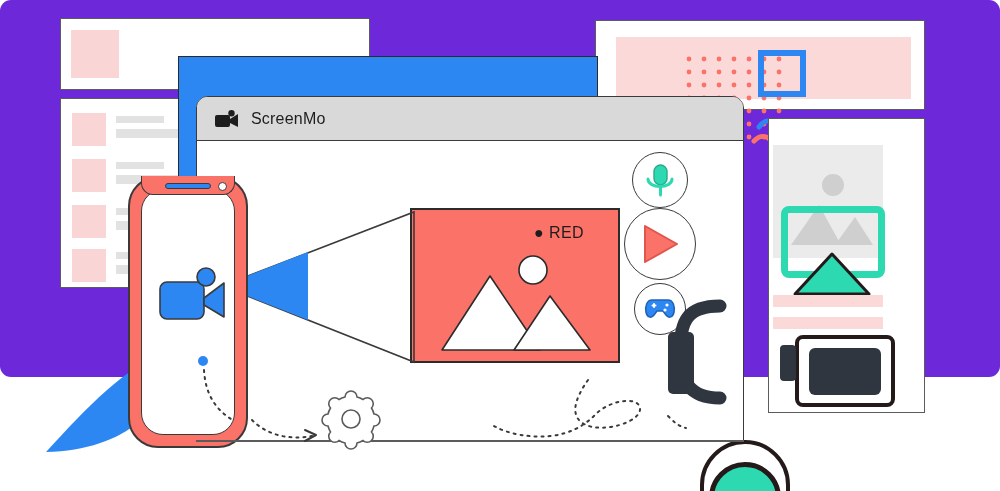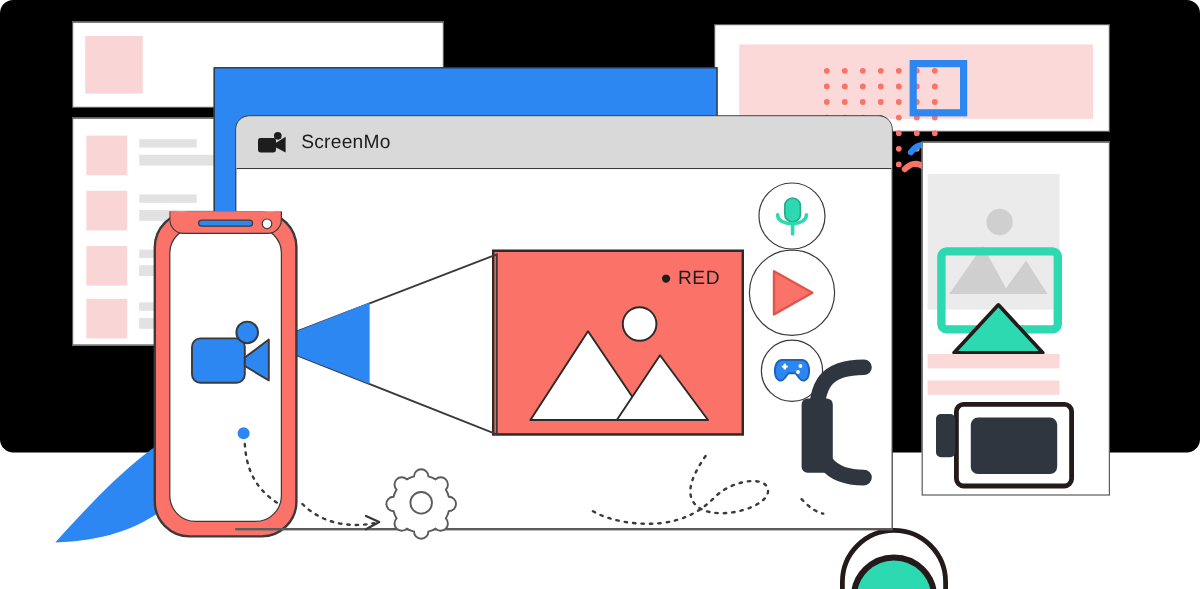--- a/index.html
+++ b/index.html
@@ -1,17 +1,17 @@
 <!DOCTYPE html>
 <html><head>
 <meta charset="utf-8">
 <style>
   html,body{margin:0;padding:0;background:#ffffff;}
   body{width:1000px;height:491px;overflow:hidden;font-family:"Liberation Sans",sans-serif;}
-  #stage{position:relative;width:1000px;height:377px;background:#000000;border-radius:11px;}
+  #stage{position:relative;width:1000px;height:377px;background:#6d28d9;border-radius:11px;}
   .abs{position:absolute;}
 
   
   .card{background:#fff;border:1.6px solid #5b5b5b;box-sizing:border-box;}
   .pinkblk{background:#fad5d5;}
   .grayline{background:#e2e2e2;}
   .pinkbar{background:#fbd9d9;}
 
   
   .bluewin{background:#2d87f3;border:1.6px solid #2b2b2b;box-sizing:border-box;}
@@ -30,21 +30,21 @@
            background:#2d87f3;border:1px solid #3a3a3a;border-radius:3px;}
   .frontcam{position:absolute;left:50%;margin-left:30px;top:4px;width:7px;height:7px;border-radius:50%;
             background:#fff;border:1.4px solid #3a3a3a;}
 
   
   .rbtn{border:1.8px solid #3a3a3a;border-radius:50%;background:#fff;
         display:flex;align-items:center;justify-content:center;box-sizing:border-box;}
 
   
   .redscreen{background:#fb7268;border:2px solid #2b2b2b;box-sizing:border-box;position:relative;}
-  .redlabel{position:absolute;right:18px;top:14px;font-size:16px;color:#1d1d1d;letter-spacing:.4px;}
+  .redlabel{position:absolute;right:34px;top:14px;font-size:16px;color:#1d1d1d;letter-spacing:.4px;}
 
   
   .camdev{background:#fff;border:4px solid #241a1a;border-radius:60px;box-sizing:border-box;position:relative;}
   .lens{position:absolute;left:50%;transform:translateX(-50%);top:18px;width:72px;height:72px;border-radius:50%;
         background:#2dd9b0;border:5px solid #241a1a;box-sizing:border-box;}
 
   
   .imgph{background:#ebebeb;}
   .tvbody{position:absolute;width:104px;height:72px;border:7px solid #2dd9b0;border-radius:8px;background:transparent;box-sizing:border-box;}
 

